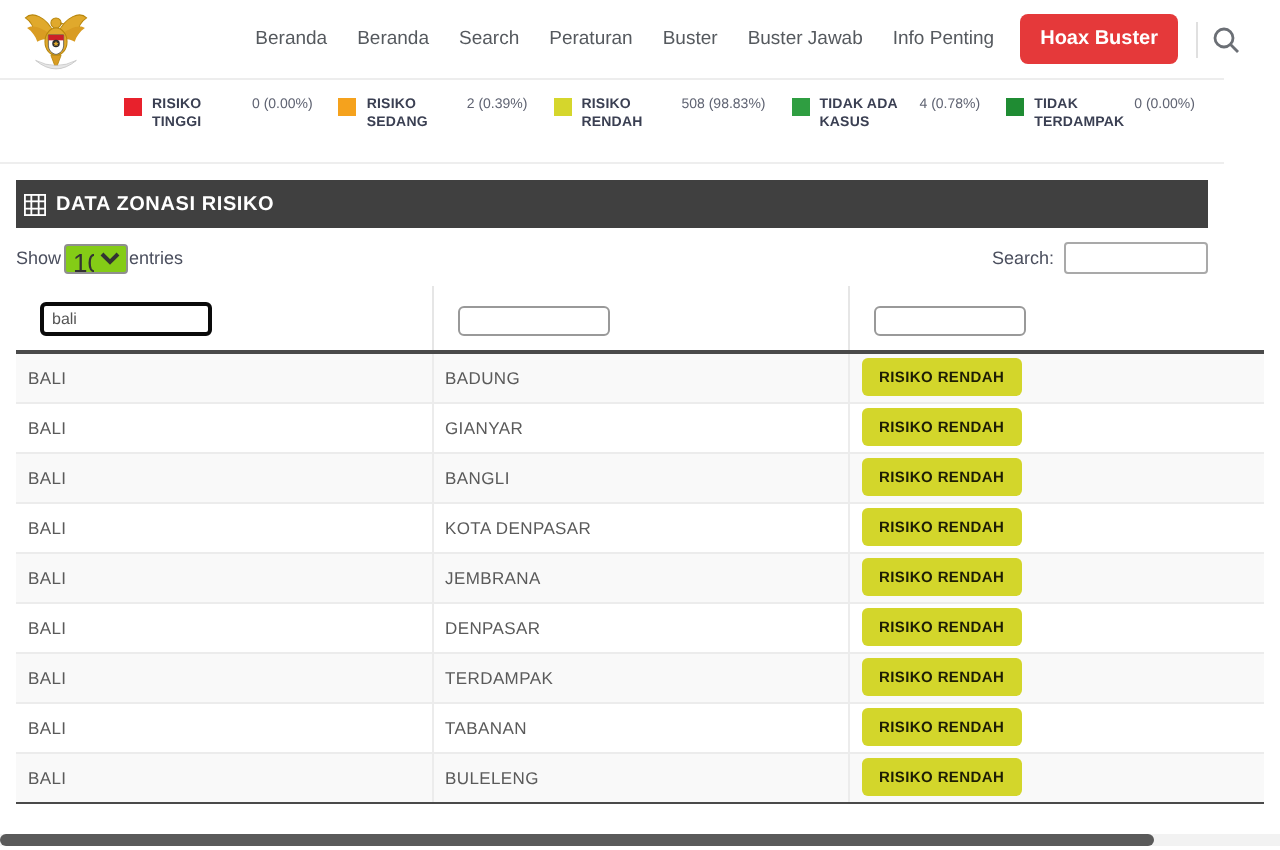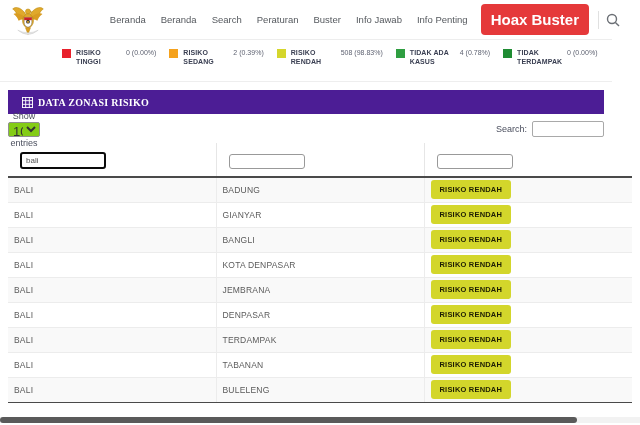--- a/index.html
+++ b/index.html
@@ -7,43 +7,43 @@
               font-family:"Liberation Sans", sans-serif; }
   .screen { position:relative; width:612px; height:425px; background:#fff; }
 
   
   .topnav { height:40px; display:flex; align-items:center; padding-left:8px;
             border-bottom:1px solid #ededed; background:#fff; }
   .logo { width:40px; height:36px; display:flex; align-items:center; justify-content:center; }
   .nav-links { margin-left:auto; display:flex; align-items:center; gap:15px; }
   .nav-link { font-size:9.5px; color:#55595e; text-decoration:none; white-space:nowrap; cursor:pointer; }
   .hoax-btn { margin-left:13px; background:#e5393a; color:#fff; border:none; border-radius:4px;
-              font-family:"Liberation Sans",sans-serif; font-size:15px; font-weight:bold;
+              font-family:"Liberation Sans",sans-serif; font-size:10px; font-weight:bold;
               padding:7px 10px; cursor:pointer; white-space:nowrap; }
   .nav-sep { width:1px; height:18px; background:#e0e0e0; margin-left:9px; }
   .nav-search { margin-left:6px; margin-right:-9px; display:flex; align-items:center; }
 
   
   .legend { height:42px; display:flex; align-items:flex-start; gap:13px;
             padding:8px 4px 0 62px; border-bottom:1px solid #eeeeee; background:#fff; }
   .legend-item { display:flex; align-items:flex-start; }
   .legend-swatch { width:9px; height:9px; margin-top:1px; flex:none; }
   .legend-label { width:44px; margin-left:5px; font-size:7px; font-weight:bold;
                   color:#3a3f52; line-height:1.35; letter-spacing:.1px; }
   .legend-count { margin-left:6px; font-size:7px; color:#5f6372; white-space:nowrap; margin-top:1px; }
 
   
-  .panel-header { margin:8px 8px 0 8px; height:24px; background:#4c1d95; color:#fff;
-                  display:flex; align-items:center; padding:0 14px;font-family:Liberation Serif, serif; }
+  .panel-header { margin:8px 8px 0 8px; height:24px; background:#404040; color:#fff;
+                  display:flex; align-items:center; padding:0 4px; }
   .panel-header .title { font-size:10px; font-weight:bold; letter-spacing:.3px; margin-left:5px; }
 
   
   .controls { height:24px; margin:3px 8px 2px 8px; display:flex; align-items:center;
               font-size:9px; color:#4b4f5e; }
-  .show-entries { display:flex; align-items:center; gap:1px;flex-direction:column; }
+  .show-entries { display:flex; align-items:center; gap:1px; }
   .show-entries select { font-family:"Liberation Sans",sans-serif; font-size:13px; color:#333;
                          border:1px solid #8f8f8f; border-radius:2px; height:15px; width:32px; background:#84cc16; }
   .search-box { margin-left:auto; display:flex; align-items:center; gap:5px;justify-content:space-between; }
   .search-box input { width:72px; height:16px; border:1px solid #a9a9a9; border-radius:2px;
                       font-size:9px; padding:0 3px; }
 
   
   table.ztable { width:624px; margin:0 8px; border-collapse:collapse; table-layout:fixed; }
   .col-provinsi { width:228px; } .col-kota { width:226px; } .col-status { width:170px; }
   tr.head-row th { border-top:1px solid #4a4a4a; text-align:left; font-size:8px; font-weight:bold;
@@ -102,21 +102,21 @@
         <path d="M8 32 Q20 38 32 32 Q20 42 8 32 Z" fill="#e6e6e6" stroke="#bbb" stroke-width="0.4"></path>
       </svg>
     </span>
 
     <nav class="nav-links">
         <a class="nav-link">Beranda</a>
         <a class="nav-link">Beranda</a>
         <a class="nav-link">Search</a>
         <a class="nav-link">Peraturan</a>
         <a class="nav-link">Buster</a>
-        <a class="nav-link">Info Jawab</a>
+        <a class="nav-link">Buster Jawab</a>
         <a class="nav-link">Info Penting</a>
       </nav>
 
     <button class="hoax-btn">Hoax Buster</button>
 
     <span class="nav-sep"></span>
     <span class="nav-search">
       <svg width="16" height="16" viewBox="0 0 16 16">
         <circle cx="7" cy="7" r="4.5" fill="none" stroke="#6b6f75" stroke-width="1.4"></circle>
         <line x1="10.4" y1="10.4" x2="14" y2="14" stroke="#6b6f75" stroke-width="1.4"></line>

